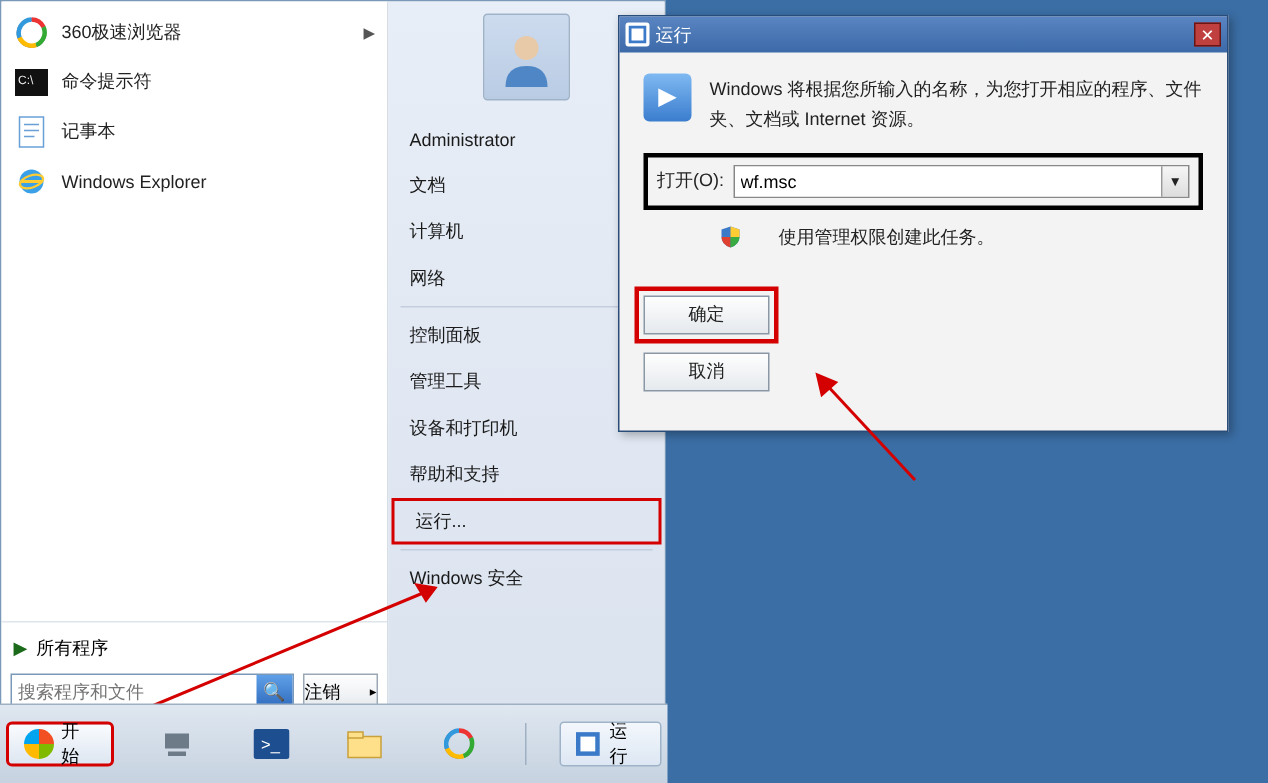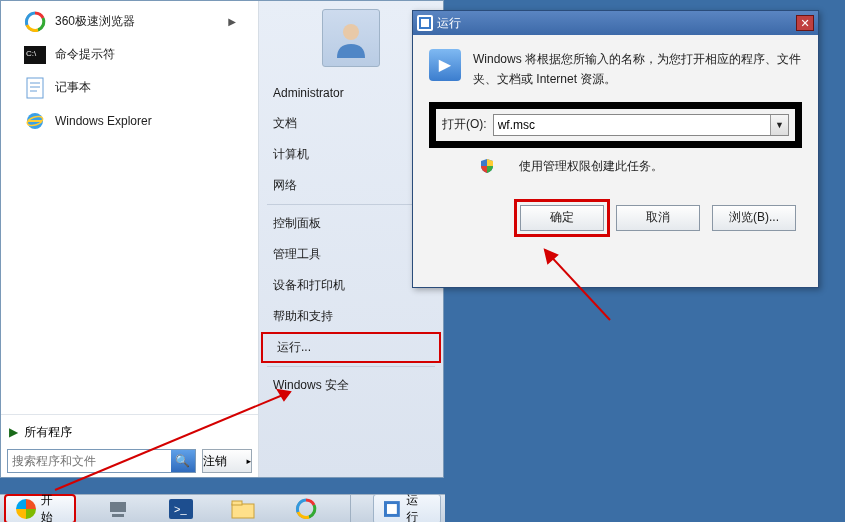--- a/index.html
+++ b/index.html
@@ -5,21 +5,21 @@
   * { box-sizing: border-box; margin: 0; padding: 0; font-family: "Microsoft YaHei", "SimSun", sans-serif; }
   body { width: 845px; height: 522px; background: #3b6ea5; position: relative; overflow: hidden; }
 
   
   .start-menu {
     position: absolute; left: 0; top: 0; width: 444px; height: 478px;
     background: #fff; border: 1px solid #7a99b8; display: flex; flex-direction: column;
   }
   .sm-body { flex: 1; display: flex; }
   .sm-left { width: 258px; background: #fff; display: flex; flex-direction: column; border-right: 1px solid #d6dde5; }
-  .sm-apps { flex: 1; padding: 4px 16px; }
+  .sm-apps { flex: 1; padding: 4px 2px; }
   .app-item { display: flex; align-items: center; height: 33px; padding: 0 6px; font-size: 12px; color: #222; cursor: default; }
   .app-icon { width: 24px; height: 24px; margin-right: 8px; display:inline-flex; align-items:center; justify-content:center; }
   .app-arrow { margin-left:auto; color:#555; font-size:10px; }
   .sm-sep { height: 1px; background: #e0e5eb; margin: 4px 0; }
   .sm-allprog { display:flex; align-items:center; height:26px; padding:0 8px; font-size:12px; }
   .sm-searchrow { display:flex; align-items:center; padding: 4px 6px; gap:6px; }
   .sm-search { flex:1; display:flex; height:24px; border:1px solid #7a99b8; }
   .sm-search input { flex:1; border:none; outline:none; font-size:12px; padding:0 4px; }
   .sm-search .go { width:24px; background:linear-gradient(#5fa0e8,#2f6bbd); display:flex; align-items:center; justify-content:center; color:#fff; font-size:12px; }
   .sm-logout { width:64px; height:24px; font-size:12px; background:linear-gradient(#fefefe,#e6eaee); border:1px solid #9aa8b5; display:inline-flex; align-items:center; justify-content:space-between; gap:2px; }
@@ -35,33 +35,33 @@
   .run-dlg {
     position:absolute; left:412px; top:10px; width:407px; height:278px;
     background:#f3f3f3; border:1px solid #2a4c7a; box-shadow: 2px 2px 6px rgba(0,0,0,.3);
   }
   .run-title { height:24px; background:linear-gradient(#5a85c2,#3c69a8); display:flex; align-items:center; color:#fff; font-size:12px; padding:0 4px; }
   .run-title .ticon { width:16px; height:16px; margin-right:4px; display:inline-flex; align-items:center; justify-content:center; background:#fff; border-radius:2px; }
   .run-title .close { margin-left:auto; width:18px; height:16px; background:#c04040; color:#fff; display:flex; align-items:center; justify-content:center; font-size:11px; border:1px solid #6a1414; }
   .run-body { padding:14px 16px; font-size:12px; color:#222; }
   .run-desc { display:flex; gap:12px; line-height:1.7; margin-bottom:12px; }
   .run-desc .bigicon { width:32px; height:32px; flex-shrink:0; background:linear-gradient(#7fb9f2,#3b7dce); border-radius:4px; display:flex; align-items:center; justify-content:center; color:#fff; font-size:16px; }
-  .run-openrow { display:flex; align-items:center; gap:6px; border:7px solid #000000; padding:5px 6px; margin-bottom:10px; }
+  .run-openrow { display:flex; align-items:center; gap:6px; border:3px solid #000000; padding:5px 6px; margin-bottom:10px; }
   .run-openrow label { flex-shrink:0; }
   .run-select { flex:1; display:flex; height:22px; border:1px solid #888; background:#fff; }
   .run-select input { flex:1; border:none; outline:none; font-size:12px; padding:0 4px; }
   .run-select .dd { width:18px; background:linear-gradient(#f6f6f6,#ddd); border-left:1px solid #999; display:flex; align-items:center; justify-content:center; font-size:9px; }
   .run-admin { display:flex; align-items:center; gap:24px; padding-left:50px; margin-bottom:30px; }
   .shield { width:16px; height:16px; }
-  .run-btns { display:flex; gap:12px; justify-content:flex-end; padding-right:6px; }
+  .run-btns { display:flex; gap:12px; justify-content:flex-end; padding-right:6px;flex-direction:column; }
   .btn { width:84px; height:26px; font-size:12px; background:linear-gradient(#fefefe,#e5e9ed); border:1px solid #8a97a5; display:inline-flex; align-items:center; justify-content:center; }
   .btn.primary-hl { outline:3px solid #d40000; outline-offset:3px; }
 
   
-  .taskbar { position:absolute; left:0; bottom:0; width:445px; height:28px; background:linear-gradient(#dfe7f0,#c6d2e0); border-top:1px solid #9fb0c2; display:flex; align-items:center; padding:0 4px; gap:21px; }
+  .taskbar { position:absolute; left:0; bottom:0; width:445px; height:53px; background:linear-gradient(#dfe7f0,#c6d2e0); border-top:1px solid #9fb0c2; display:flex; align-items:center; padding:0 4px; gap:21px; }
   .start-btn { height:30px; padding:0 10px; display:inline-flex; align-items:center; gap:5px; font-size:12px; border:2px solid #d40000; background:linear-gradient(#f9fbfe,#dde6f1); border-radius:4px; }
   .orb { width:20px; height:20px; border-radius:50%; background: conic-gradient(#f25022 0 90deg,#7fba00 90deg 180deg,#ffb900 180deg 270deg,#00a4ef 270deg 360deg); }
   .tb-icon { width:42px; height:30px; display:inline-flex; align-items:center; justify-content:center; border-radius:3px; }
   .tb-run { height:30px; padding:0 10px; display:inline-flex; align-items:center; gap:6px; font-size:12px; background:linear-gradient(#f3f7fc,#dde7f3); border:1px solid #9fb3c8; border-radius:3px; }
 
   
   .arrow { position:absolute; pointer-events:none; }
   .arrow line, .arrow polygon { stroke:#d40000; fill:#d40000; stroke-width:2; }
 
   
@@ -214,23 +214,20 @@
       </span>
       <span>使用管理权限创建此任务。</span>
     </div>
     <div class="run-btns">
       <span class="btn primary-hl">
           <span>确定</span>
         </span>
       <span class="btn">
           <span>取消</span>
         </span>
-      <span class="btn">
-          <span>浏览(B)...</span>
-        </span>
     </div>
   </div>
 </div>
 
 <svg class="arrow" style="left:0; top:0;" width="845" height="522">
   <line x1="55" y1="490" x2="290" y2="392"></line>
   <polygon points="290,392 278,390 284,400"></polygon>
   <line x1="610" y1="320" x2="545" y2="250"></line>
   <polygon points="545,250 548,263 557,255"></polygon>
 </svg>

